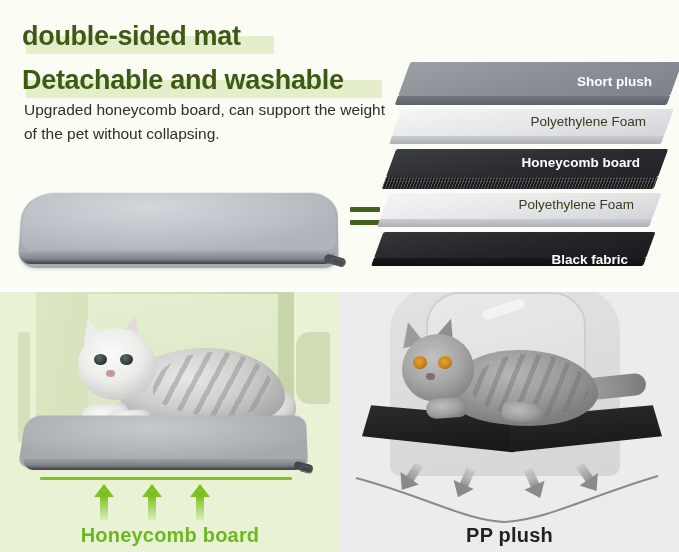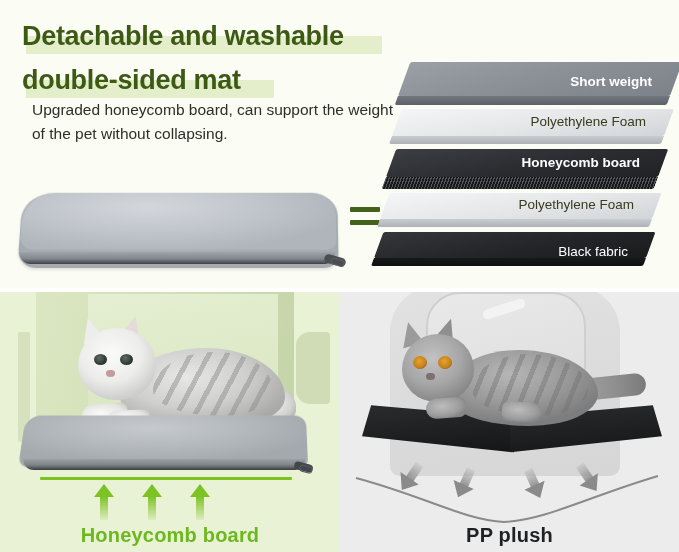--- a/index.html
+++ b/index.html
@@ -27,21 +27,21 @@
   .headline-hl.l1 { width: 356px; }
   .headline-hl.l2 { width: 248px; }
   .headline-text {
     position: relative; z-index: 1;
     font-size: 27px; font-weight: bold; color: #3d5a15;
     letter-spacing: -0.3px; line-height: 44px; white-space: nowrap;
   }
 
   .subtitle {
     position: absolute; left: 24px; top: 98px; width: 370px;
-    font-size: 15.5px; line-height: 24px; color: #2e2e2a; margin-left: 8px;
+    font-size: 15.5px; line-height: 24px; color: #2e2e2a;
   }
 
   
   .mat-photo { position: absolute; left: 8px; top: 190px; width: 340px; height: 92px; }
   .mat-body {
     position: absolute; left: 12px; top: 4px; width: 318px; height: 74px;
     background:
       radial-gradient(ellipse 180px 40px at 42% 30%, #c9cdd2 0%, #b4b9bf 55%, #a6abb2 100%);
     border-radius: 26px 22px 14px 18px;
     transform: perspective(500px) rotateX(8deg) skewX(-1.5deg);
@@ -140,21 +140,21 @@
 
   
   .l-black { top: 170px; height: 26px; left: -24px; }
   .l-black .slab {
     background: linear-gradient(170deg, #34363a 0%, #232528 55%, #191b1d 100%);
   }
   .l-black .slab-side {
     top: 26px; height: 8px;
     background: linear-gradient(180deg, #17191b 0%, #0e1011 100%);
   }
-  .l-black .layer-label { top: 12px; color: #ffffff; font-weight: normal; }
+  .l-black .layer-label { top: 20px; color: #ffffff; font-weight: bold; }
 
   
   .bottom-section { position: absolute; left: 0; top: 292px; width: 679px; height: 260px; }
 
   .panel { position: absolute; top: 0; height: 260px; overflow: hidden; }
   .panel-left  { left: 0;   width: 340px; background: #e9f2d4; }
   .panel-right { left: 340px; width: 339px; background: #ececec; }
 
   
   .carrier-left {
@@ -401,26 +401,26 @@
 </style>
 </head>
 <body>
 
 <div id="root">
 
   <div class="top-section">
 
     <div class="headline-block">
       <div class="headline-line">
+        <span class="headline-hl l2"></span>
+        <span class="headline-text">double-sided mat</span>
+      </div>
+      <div class="headline-line">
         <span class="headline-hl l1"></span>
         <span class="headline-text">Detachable and washable</span>
-      </div>
-      <div class="headline-line">
-        <span class="headline-hl l2"></span>
-        <span class="headline-text">double-sided mat</span>
       </div>
     </div>
 
     <div class="subtitle">Upgraded honeycomb board, can support the weight of the pet without collapsing.</div>
 
     <div class="mat-photo">
       <div class="mat-body"></div>
       <div class="mat-top"></div>
       <div class="mat-edge"></div>
       <div class="mat-zip"></div>
@@ -429,21 +429,21 @@
     <div class="equals">
       <span class="e1"></span>
         <span class="e2"></span>
     </div>
 
     <div class="layers">
 
       <div class="layer l-plush">
         <div class="slab"></div>
         <div class="slab-side"></div>
-        <div class="layer-label">Short weight</div>
+        <div class="layer-label">Short plush</div>
       </div>
 
       <div class="layer l-foam1">
         <div class="slab"></div>
         <div class="slab-side"></div>
         <div class="layer-label">Polyethylene Foam</div>
       </div>
 
       <div class="layer l-honey">
         <div class="slab"></div>

